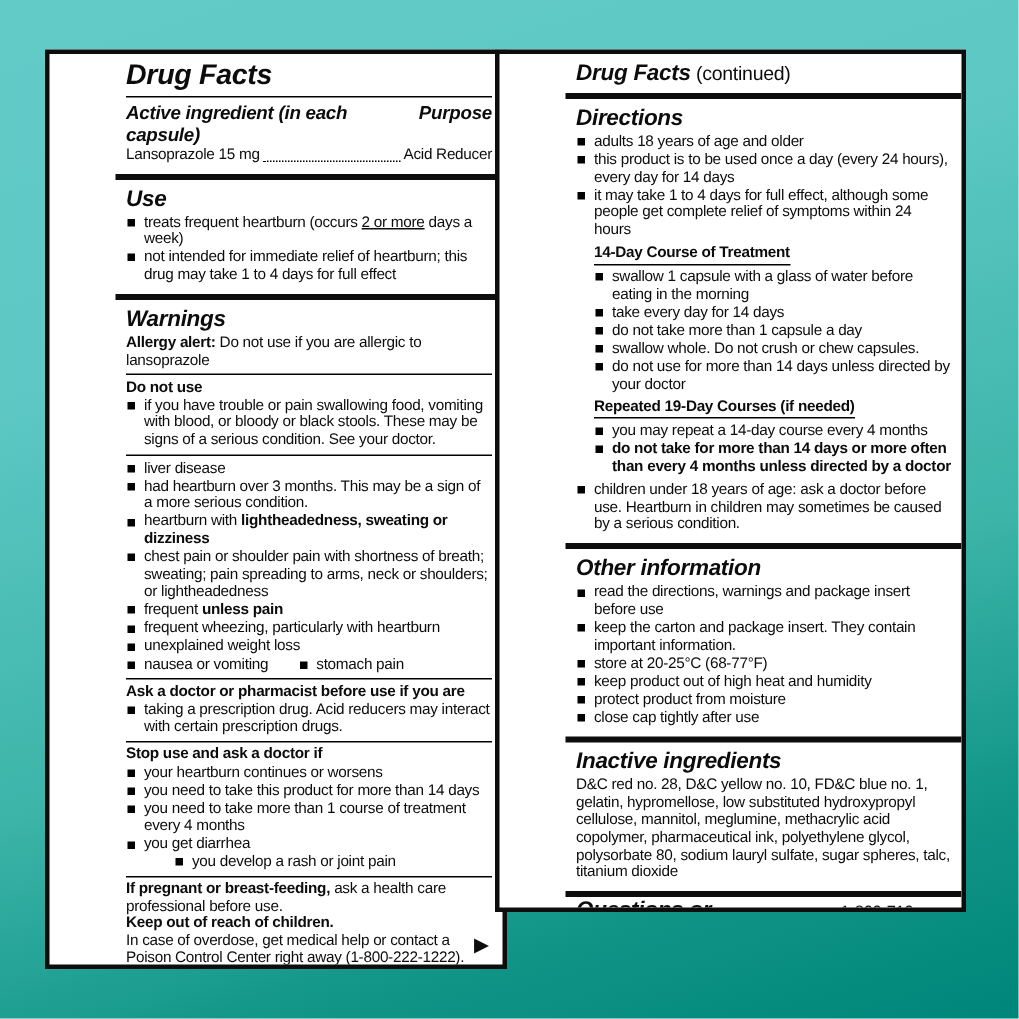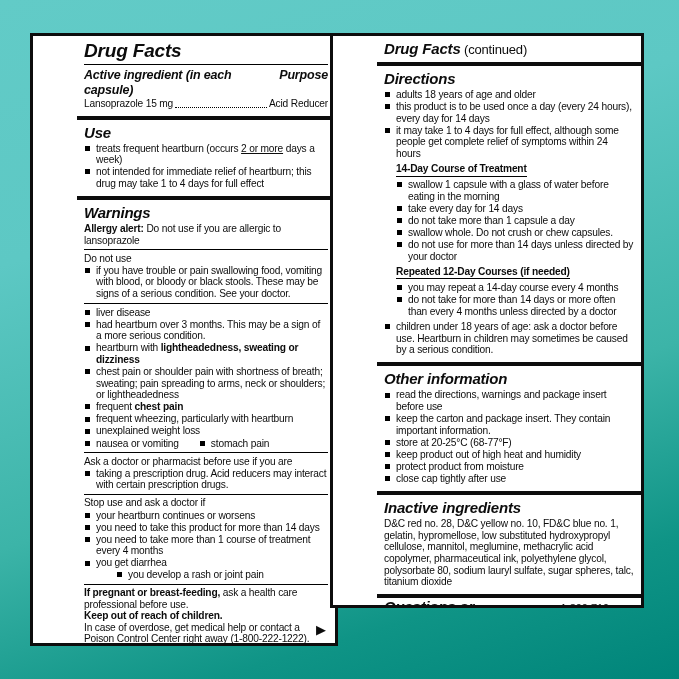--- a/index.html
+++ b/index.html
@@ -14,21 +14,21 @@
   }
   #left-panel{left:30px;top:33px;width:308px;height:613px;}
   #right-panel{left:330px;top:33px;width:314px;height:575px;}
   .sec{padding:3px 7px 6px 7px;font-size:10.2px;line-height:11.6px;letter-spacing:-0.18px;margin-left:44px;}
   .sec + .sec{border-top:4px solid #0d0d0d;}
   .df-title{font-style:italic;font-weight:bold;font-size:19px;line-height:22px;margin:1px 0 2px;}
   .df-title-sm{font-style:italic;font-weight:bold;font-size:15px;line-height:19px;display:inline;}
   .df-cont{font-size:13px;font-style:normal;font-weight:normal;}
   .thinrule{border-top:1.5px solid #000;margin:2px 0 3px;}
   .h2{font-style:italic;font-weight:bold;font-size:15px;line-height:17px;margin:1px 0 2px;letter-spacing:-0.2px;}
-  .bh{font-weight:normal;}
+  .bh{font-weight:bold;}
   .ai-head{display:flex;font-style:italic;font-weight:bold;font-size:12.5px;line-height:15px;margin-top:1px;}
   .dotrow{display:flex;align-items:flex-end;}
   .leader{flex:1;border-bottom:1.6px dotted #000;margin:0 2px 2px 2px;min-width:10px;}
   .bullet{position:relative;padding-left:12px;margin:0.5px 0;}
   .bullet::before{content:"";position:absolute;left:1px;top:3.2px;width:5px;height:5px;background:#000;}
   .ibullet{position:relative;padding-left:12px;margin-left:20px;display:inline-block;}
   .ibullet::before{content:"";position:absolute;left:1px;top:3.2px;width:5px;height:5px;background:#000;}
   .subsec{border-top:1.5px solid #000;margin-top:3px;padding-top:2.5px;}
   .indent{margin-left:12px;}
   .sub-h{font-weight:bold;display:inline-block;border-bottom:1.5px solid #000;padding-bottom:1px;margin:3px 0 2px;}
@@ -70,21 +70,21 @@
     <div class="subsec">
       <div class="bh">Do not use</div>
       <div class="bullet">if you have trouble or pain swallowing food, vomiting with blood, or bloody or black stools. These may be signs of a serious condition. See your doctor.</div>
     </div>
 
     <div class="subsec">
       <div class="bullet">liver disease</div>
       <div class="bullet">had heartburn over 3 months. This may be a sign of a more serious condition.</div>
       <div class="bullet"><span>heartburn with </span><b>lightheadedness, sweating or dizziness</b></div>
       <div class="bullet">chest pain or shoulder pain with shortness of breath; sweating; pain spreading to arms, neck or shoulders; or lightheadedness</div>
-      <div class="bullet"><span>frequent </span><b>chest pain</b></div>
+      <div class="bullet"><span>frequent </span><b>unless pain</b></div>
       <div class="bullet">frequent wheezing, particularly with heartburn</div>
       <div class="bullet">unexplained weight loss</div>
       <div class="bullet"><span>nausea or vomiting</span><span class="ibullet"><span>stomach pain</span></span></div>
     </div>
 
     <div class="subsec">
       <div class="bh">Ask a doctor or pharmacist before use if you are</div>
       <div class="bullet">taking a prescription drug. Acid reducers may interact with certain prescription drugs.</div>
     </div>
 
@@ -119,21 +119,21 @@
     <div class="bullet">it may take 1 to 4 days for full effect, although some people get complete relief of symptoms within 24 hours</div>
 
     <div class="indent">
       <span class="sub-h">14-Day Course of Treatment</span>
       <div class="bullet">swallow 1 capsule with a glass of water before eating in the morning</div>
       <div class="bullet">take every day for 14 days</div>
       <div class="bullet">do not take more than 1 capsule a day</div>
       <div class="bullet">swallow whole. Do not crush or chew capsules.</div>
       <div class="bullet">do not use for more than 14 days unless directed by your doctor</div>
 
-      <span class="sub-h">Repeated 12-Day Courses (if needed)</span>
+      <span class="sub-h">Repeated 19-Day Courses (if needed)</span>
       <div class="bullet">you may repeat a 14-day course every 4 months</div>
       <div class="bullet bh">do not take for more than 14 days or more often than every 4 months unless directed by a doctor</div>
     </div>
 
     <div class="bullet" style="margin-top:4px;">children under 18 years of age: ask a doctor before use. Heartburn in children may sometimes be caused by a serious condition.</div>
   </div>
 
   <div class="sec">
     <div class="h2">Other information</div>
     <div class="bullet">read the directions, warnings and package insert before use</div>

